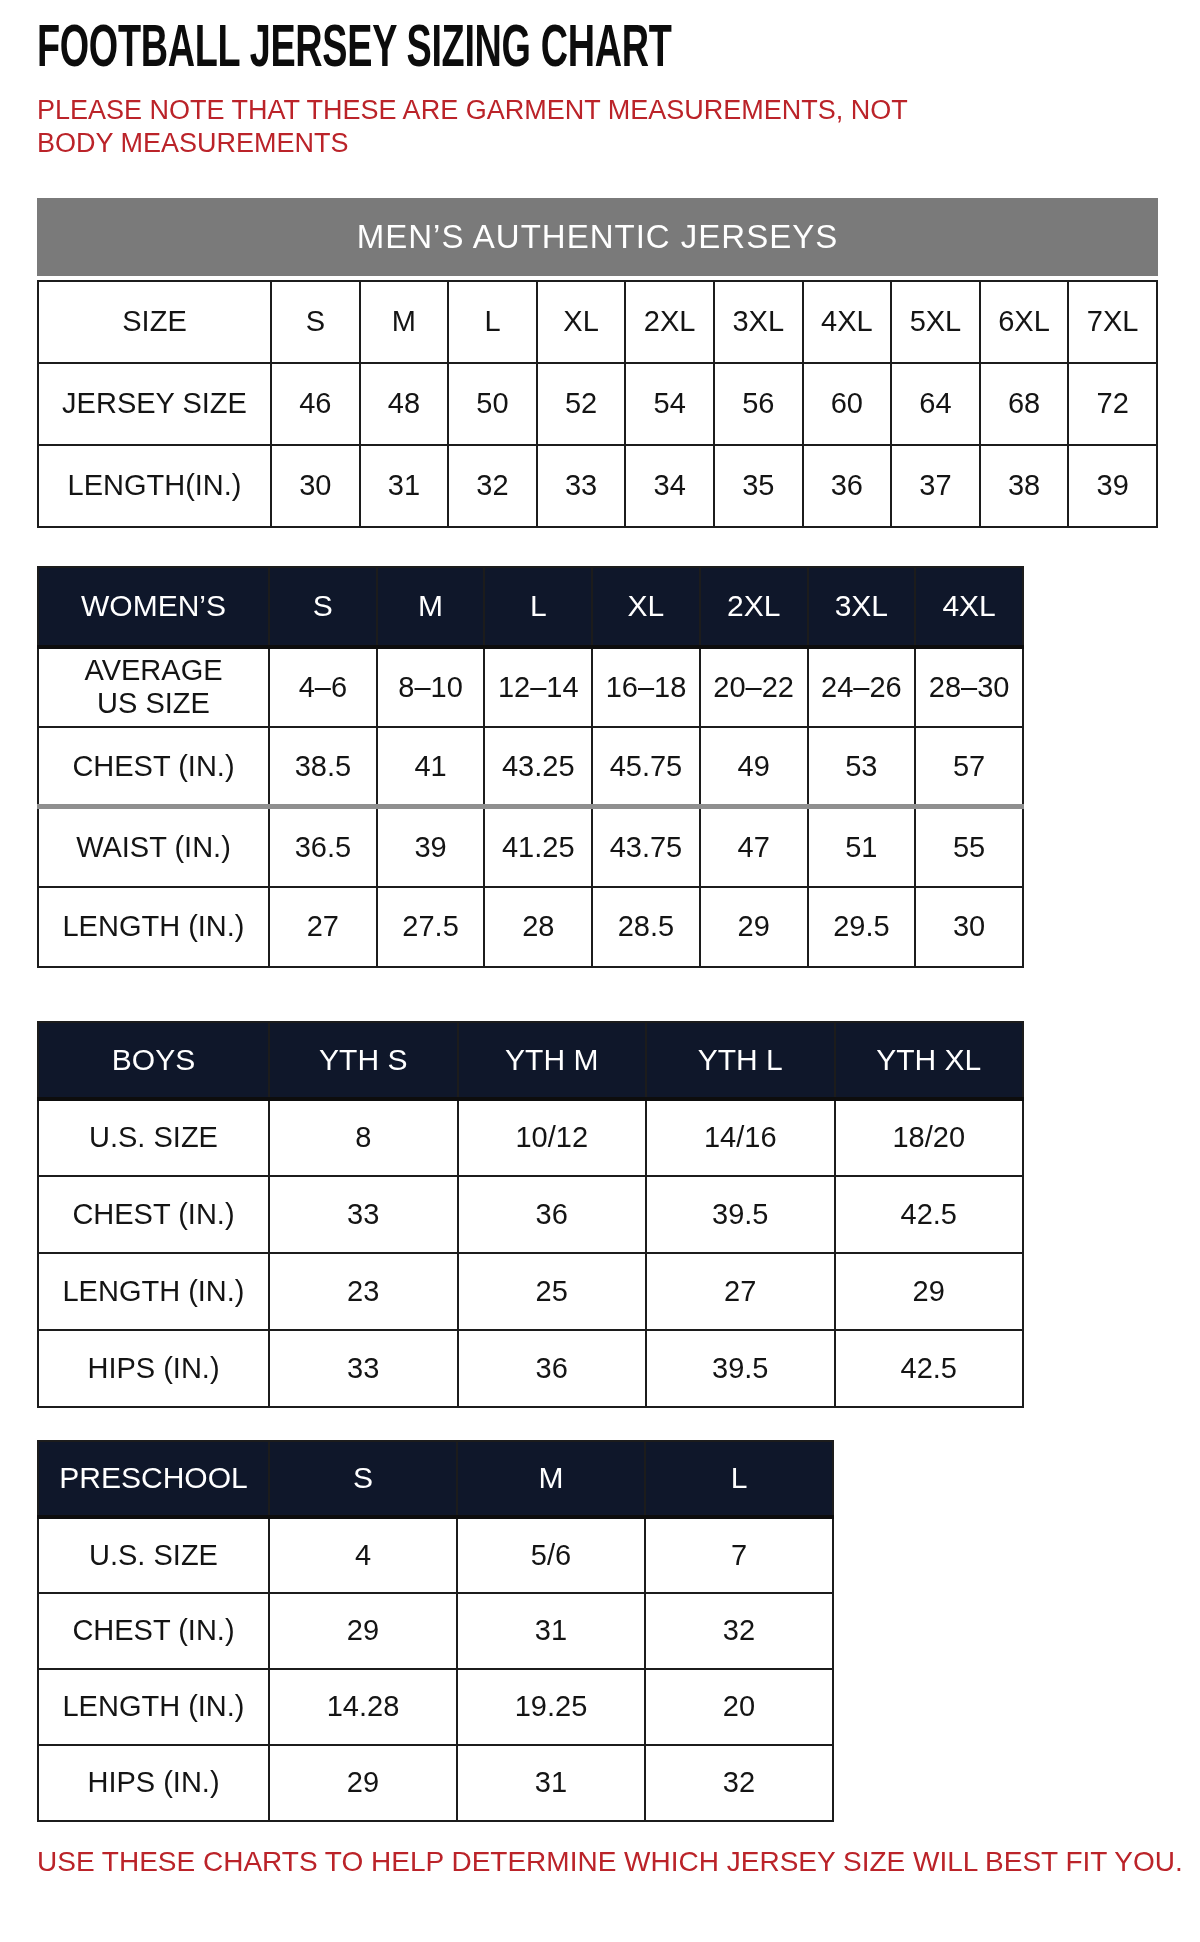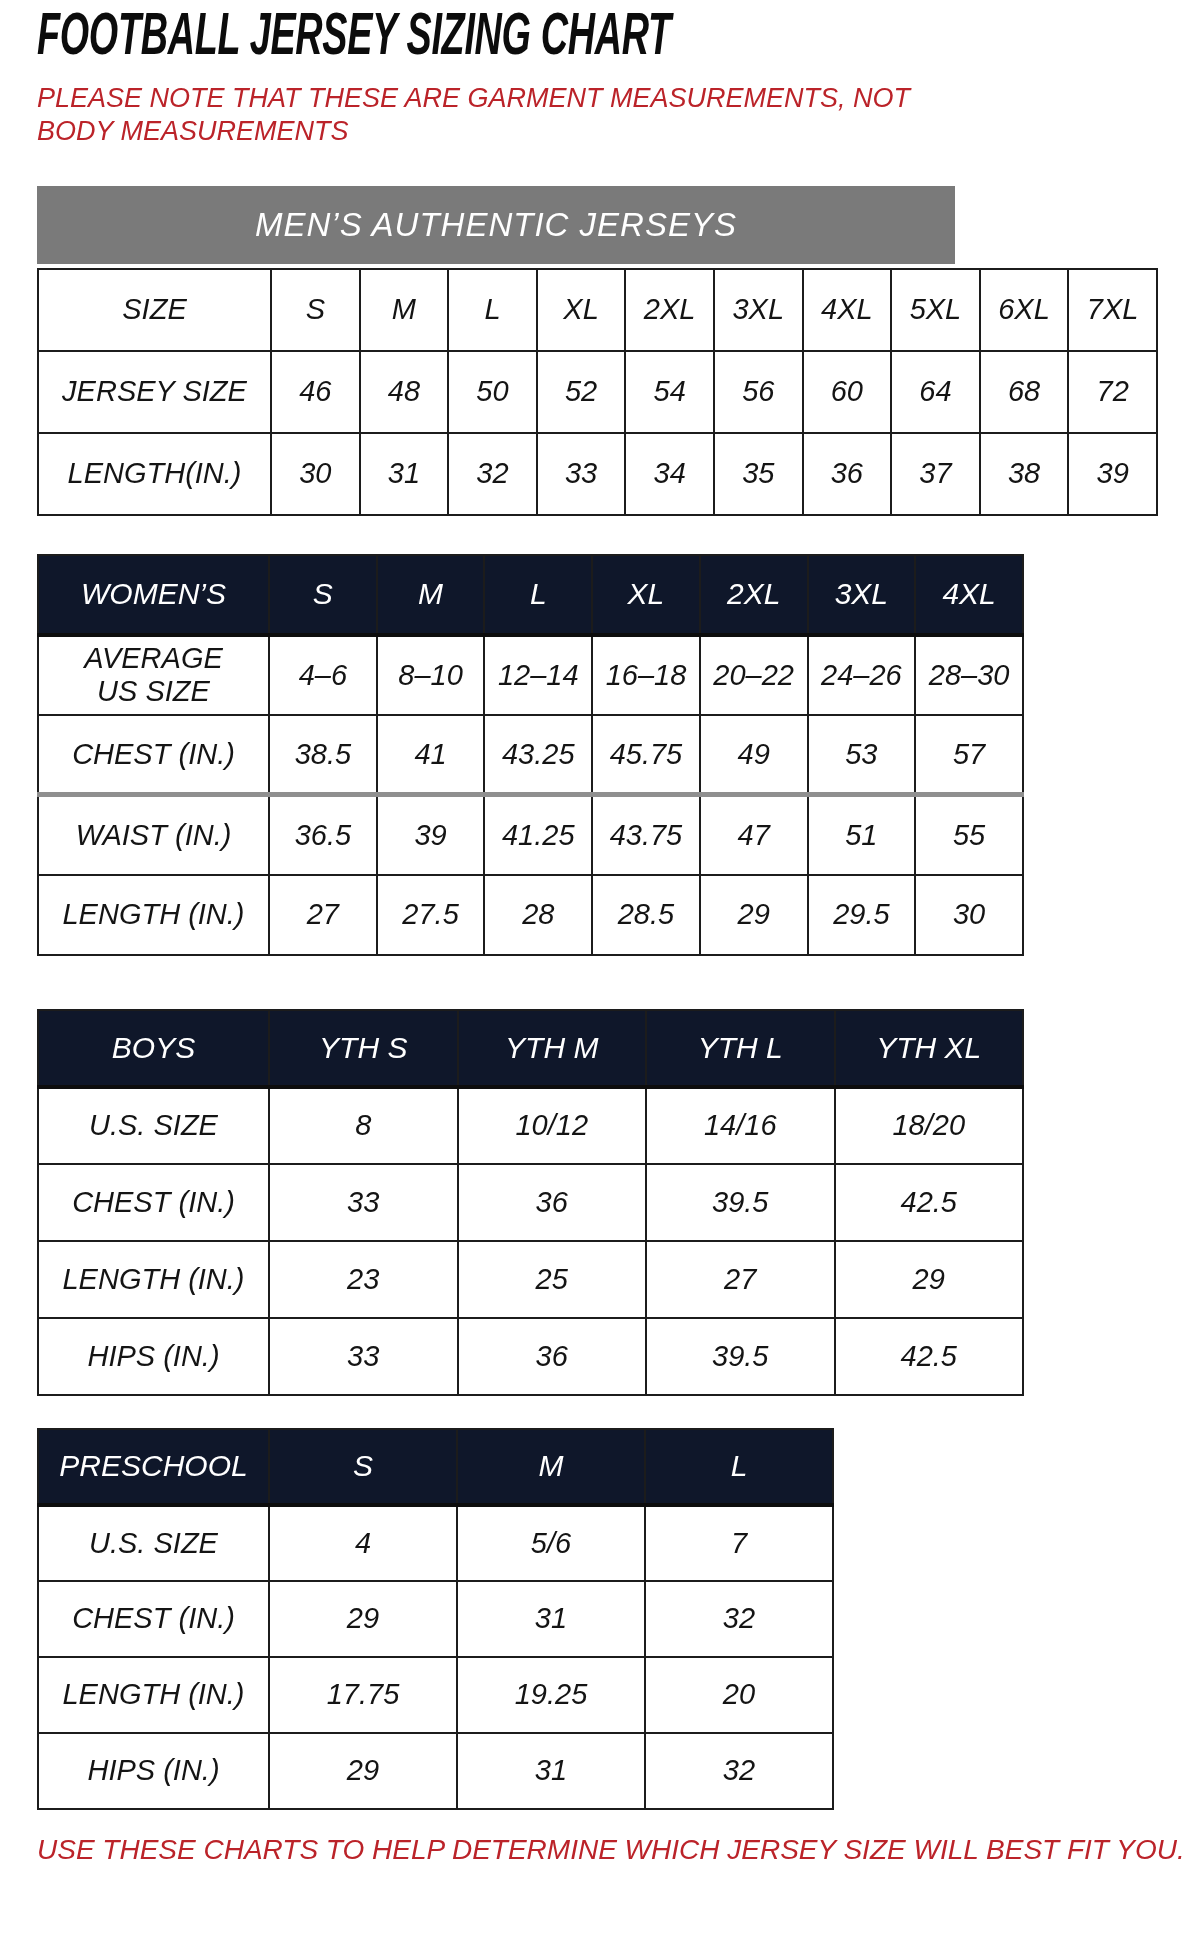--- a/index.html
+++ b/index.html
@@ -1,33 +1,33 @@
 <!DOCTYPE html>
 <html><head>
 <meta charset="utf-8">
 <style>
   * { box-sizing: border-box; }
   html,body { margin:0; padding:0; background:#ffffff; }
   .page {
     position:relative; width:1200px; height:1942px; overflow:hidden;
-    padding:4px 30px 0 37px;
-    font-family:"Liberation Sans", sans-serif; color:#161616; background:#ffffff;font-style:italic;
+    padding:16px 30px 0 37px;
+    font-family:"Liberation Sans", sans-serif; color:#161616; background:#ffffff;
   }
   h1.title { margin:0; font-size:60px; line-height:1.0; font-weight:700; white-space:nowrap; color:#0c0c0c; }
   h1.title .condense { display:inline-block; transform:scaleX(0.63); transform-origin:0 50%; letter-spacing:-0.5px; }
   .note { margin:18px 0 0 0; max-width:890px; font-size:27px; line-height:1.22; font-weight:400; color:#bb2329; }
   .footer-note { margin:24px 0 0 0; font-size:28px; white-space:nowrap; color:#bb2329; }
 
   .tbl { border-collapse:collapse; table-layout:fixed; }
   .tbl td { border:2px solid #1c1c1c; text-align:center; vertical-align:middle; padding:0; font-size:29px; color:#141414; background:#fff; }
   .tbl tr.gray td { background:#0f172a; color:#ffffff; font-size:30px; border-bottom:4px solid #0d0d0d; }
   .tbl tr.gray td + td { border-left:2px solid #d6d6d6; }
 
   
-  .banner { width:918px; height:78px; margin-top:38px; margin-bottom:4px;
+  .banner { width:1121px; height:78px; margin-top:38px; margin-bottom:4px;
     background:#7a7a7a; color:#ffffff; font-size:33px; letter-spacing:1px;
     display:flex; align-items:center; justify-content:center; }
   table.mens { width:1121px; }
   table.mens td { height:82px; }
   table.mens col.c-label { width:233px; }
 
   
   table.womens { width:987px; margin-top:38px; }
   table.womens td { height:80px; }
   table.womens col.c-label { width:231px; }
@@ -225,21 +225,21 @@
       <td>7</td>
     </tr>
     <tr>
       <td class="lbl">CHEST (IN.)</td>
       <td>29</td>
       <td>31</td>
       <td>32</td>
     </tr>
     <tr>
       <td class="lbl">LENGTH (IN.)</td>
-      <td>17.75</td>
+      <td>14.28</td>
       <td>19.25</td>
       <td>20</td>
     </tr>
     <tr>
       <td class="lbl">HIPS (IN.)</td>
       <td>29</td>
       <td>31</td>
       <td>32</td>
     </tr>
   </tbody>

